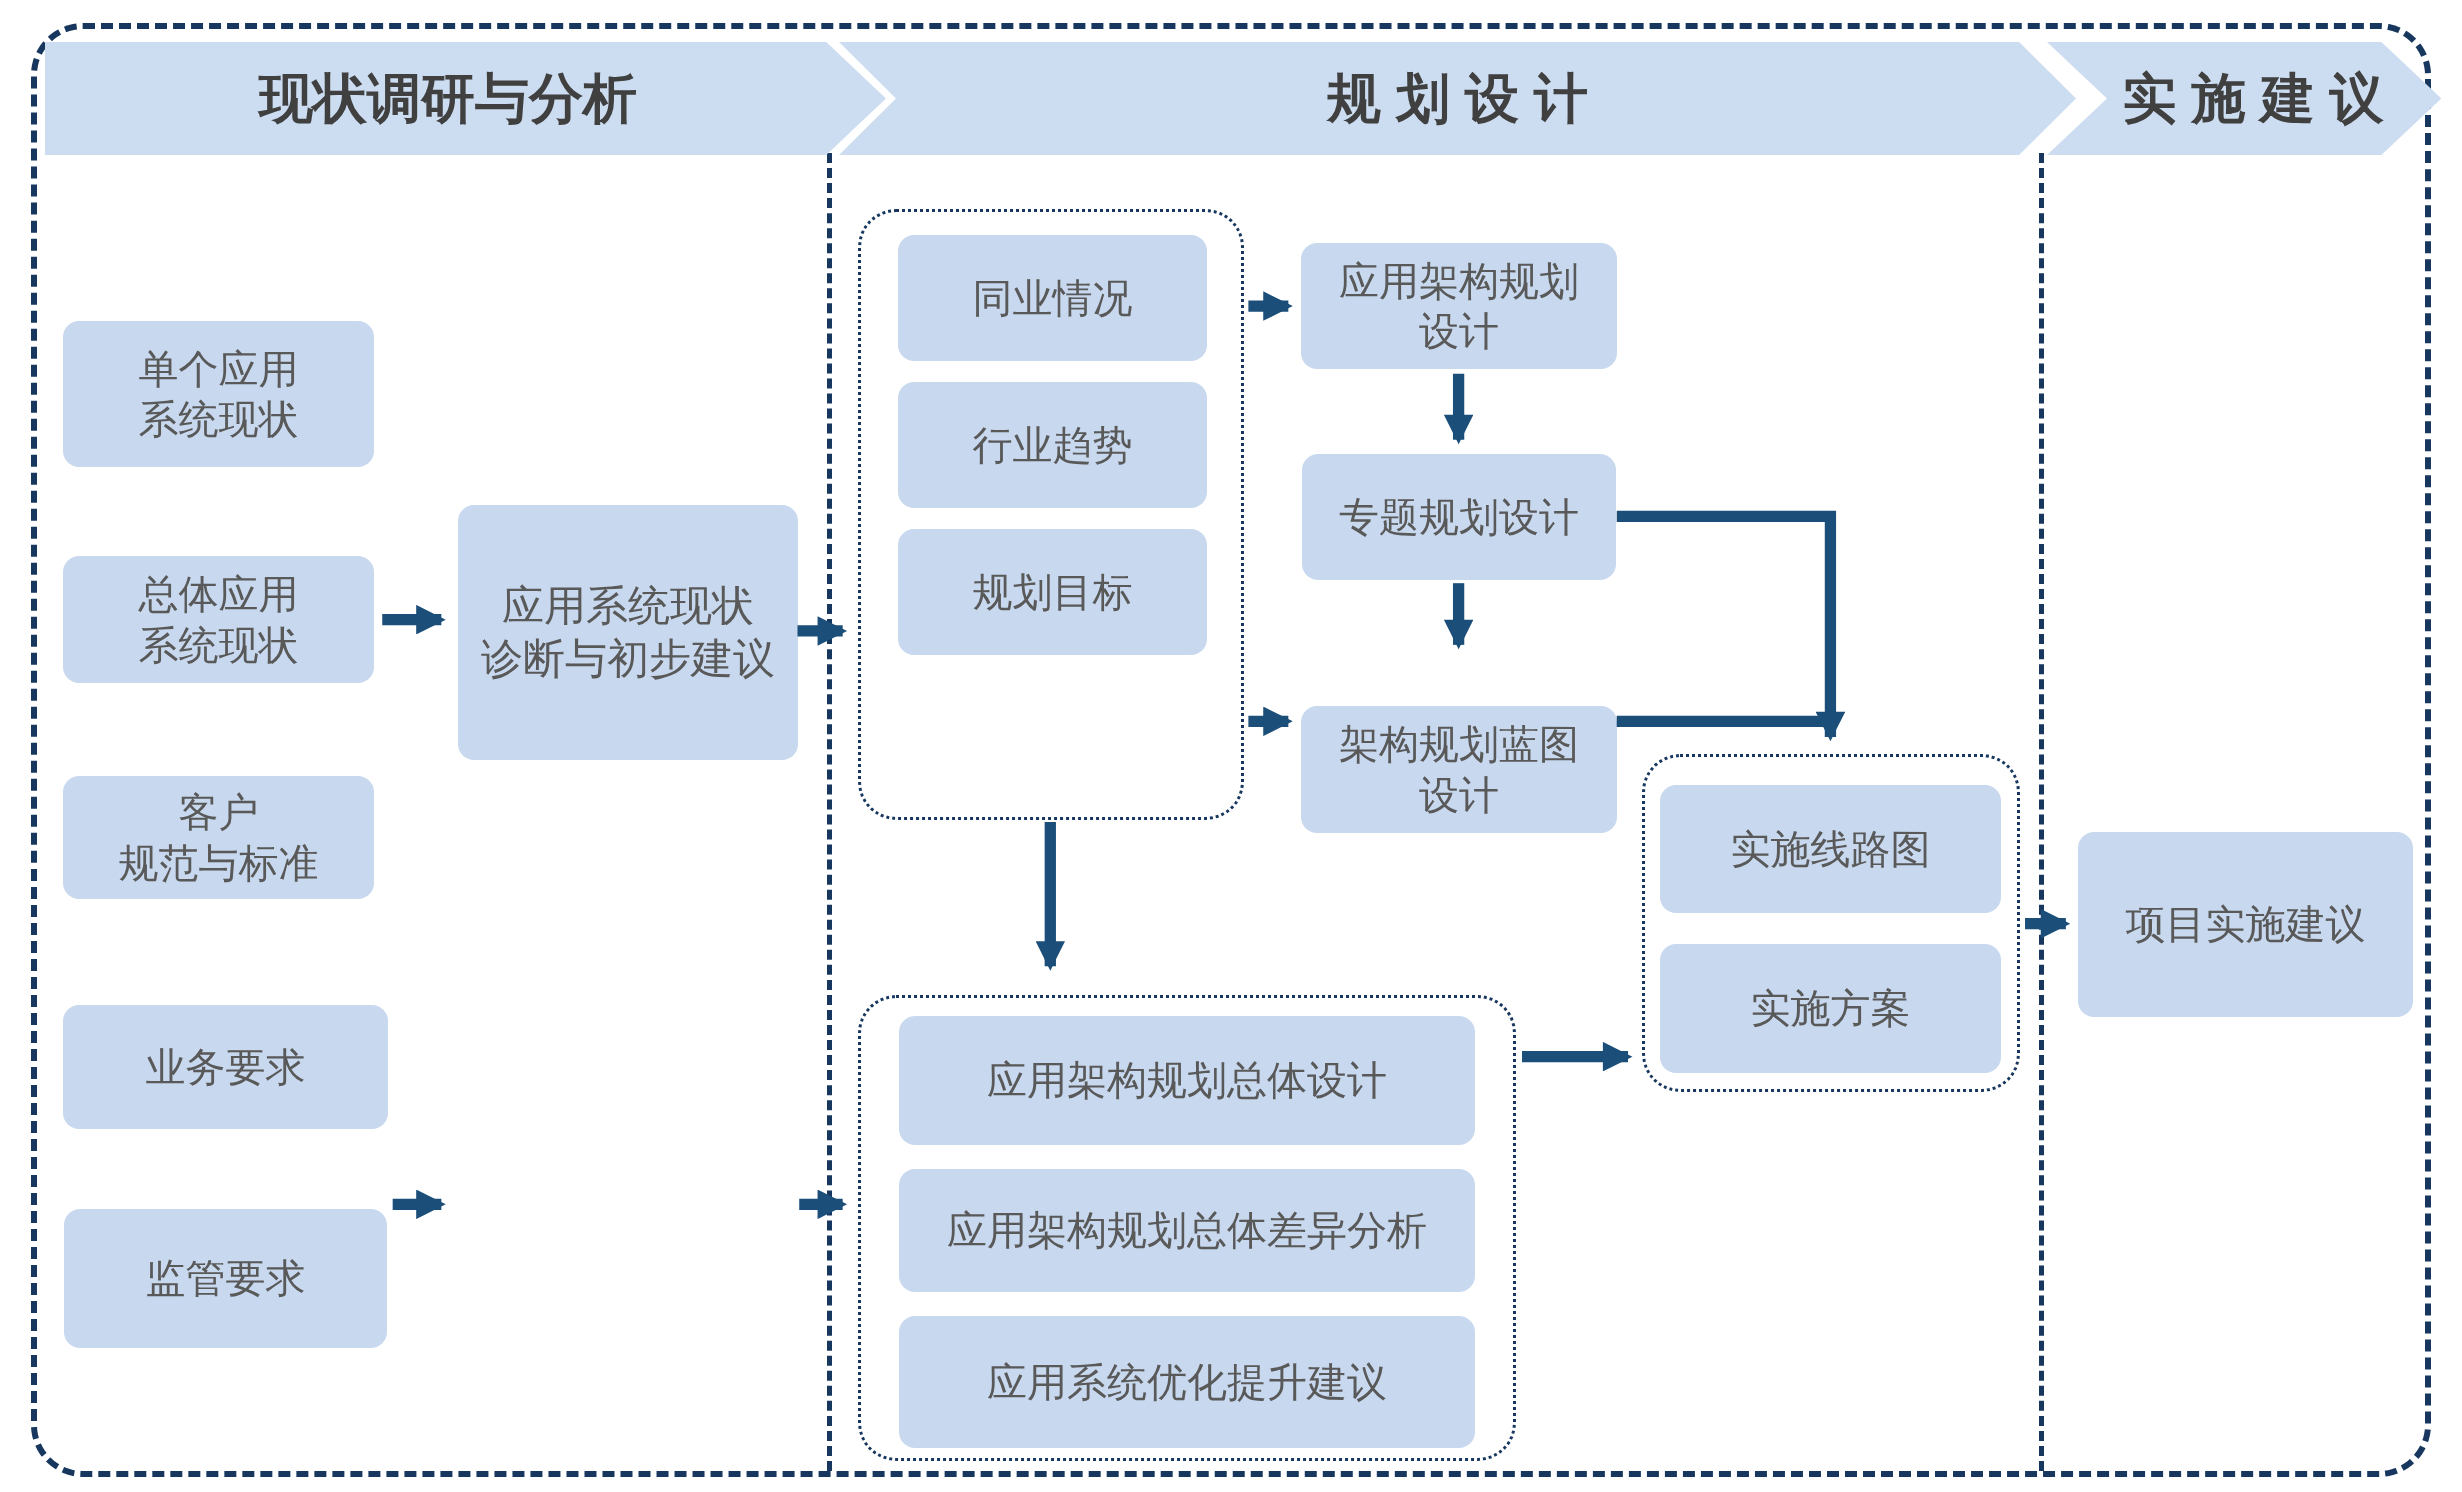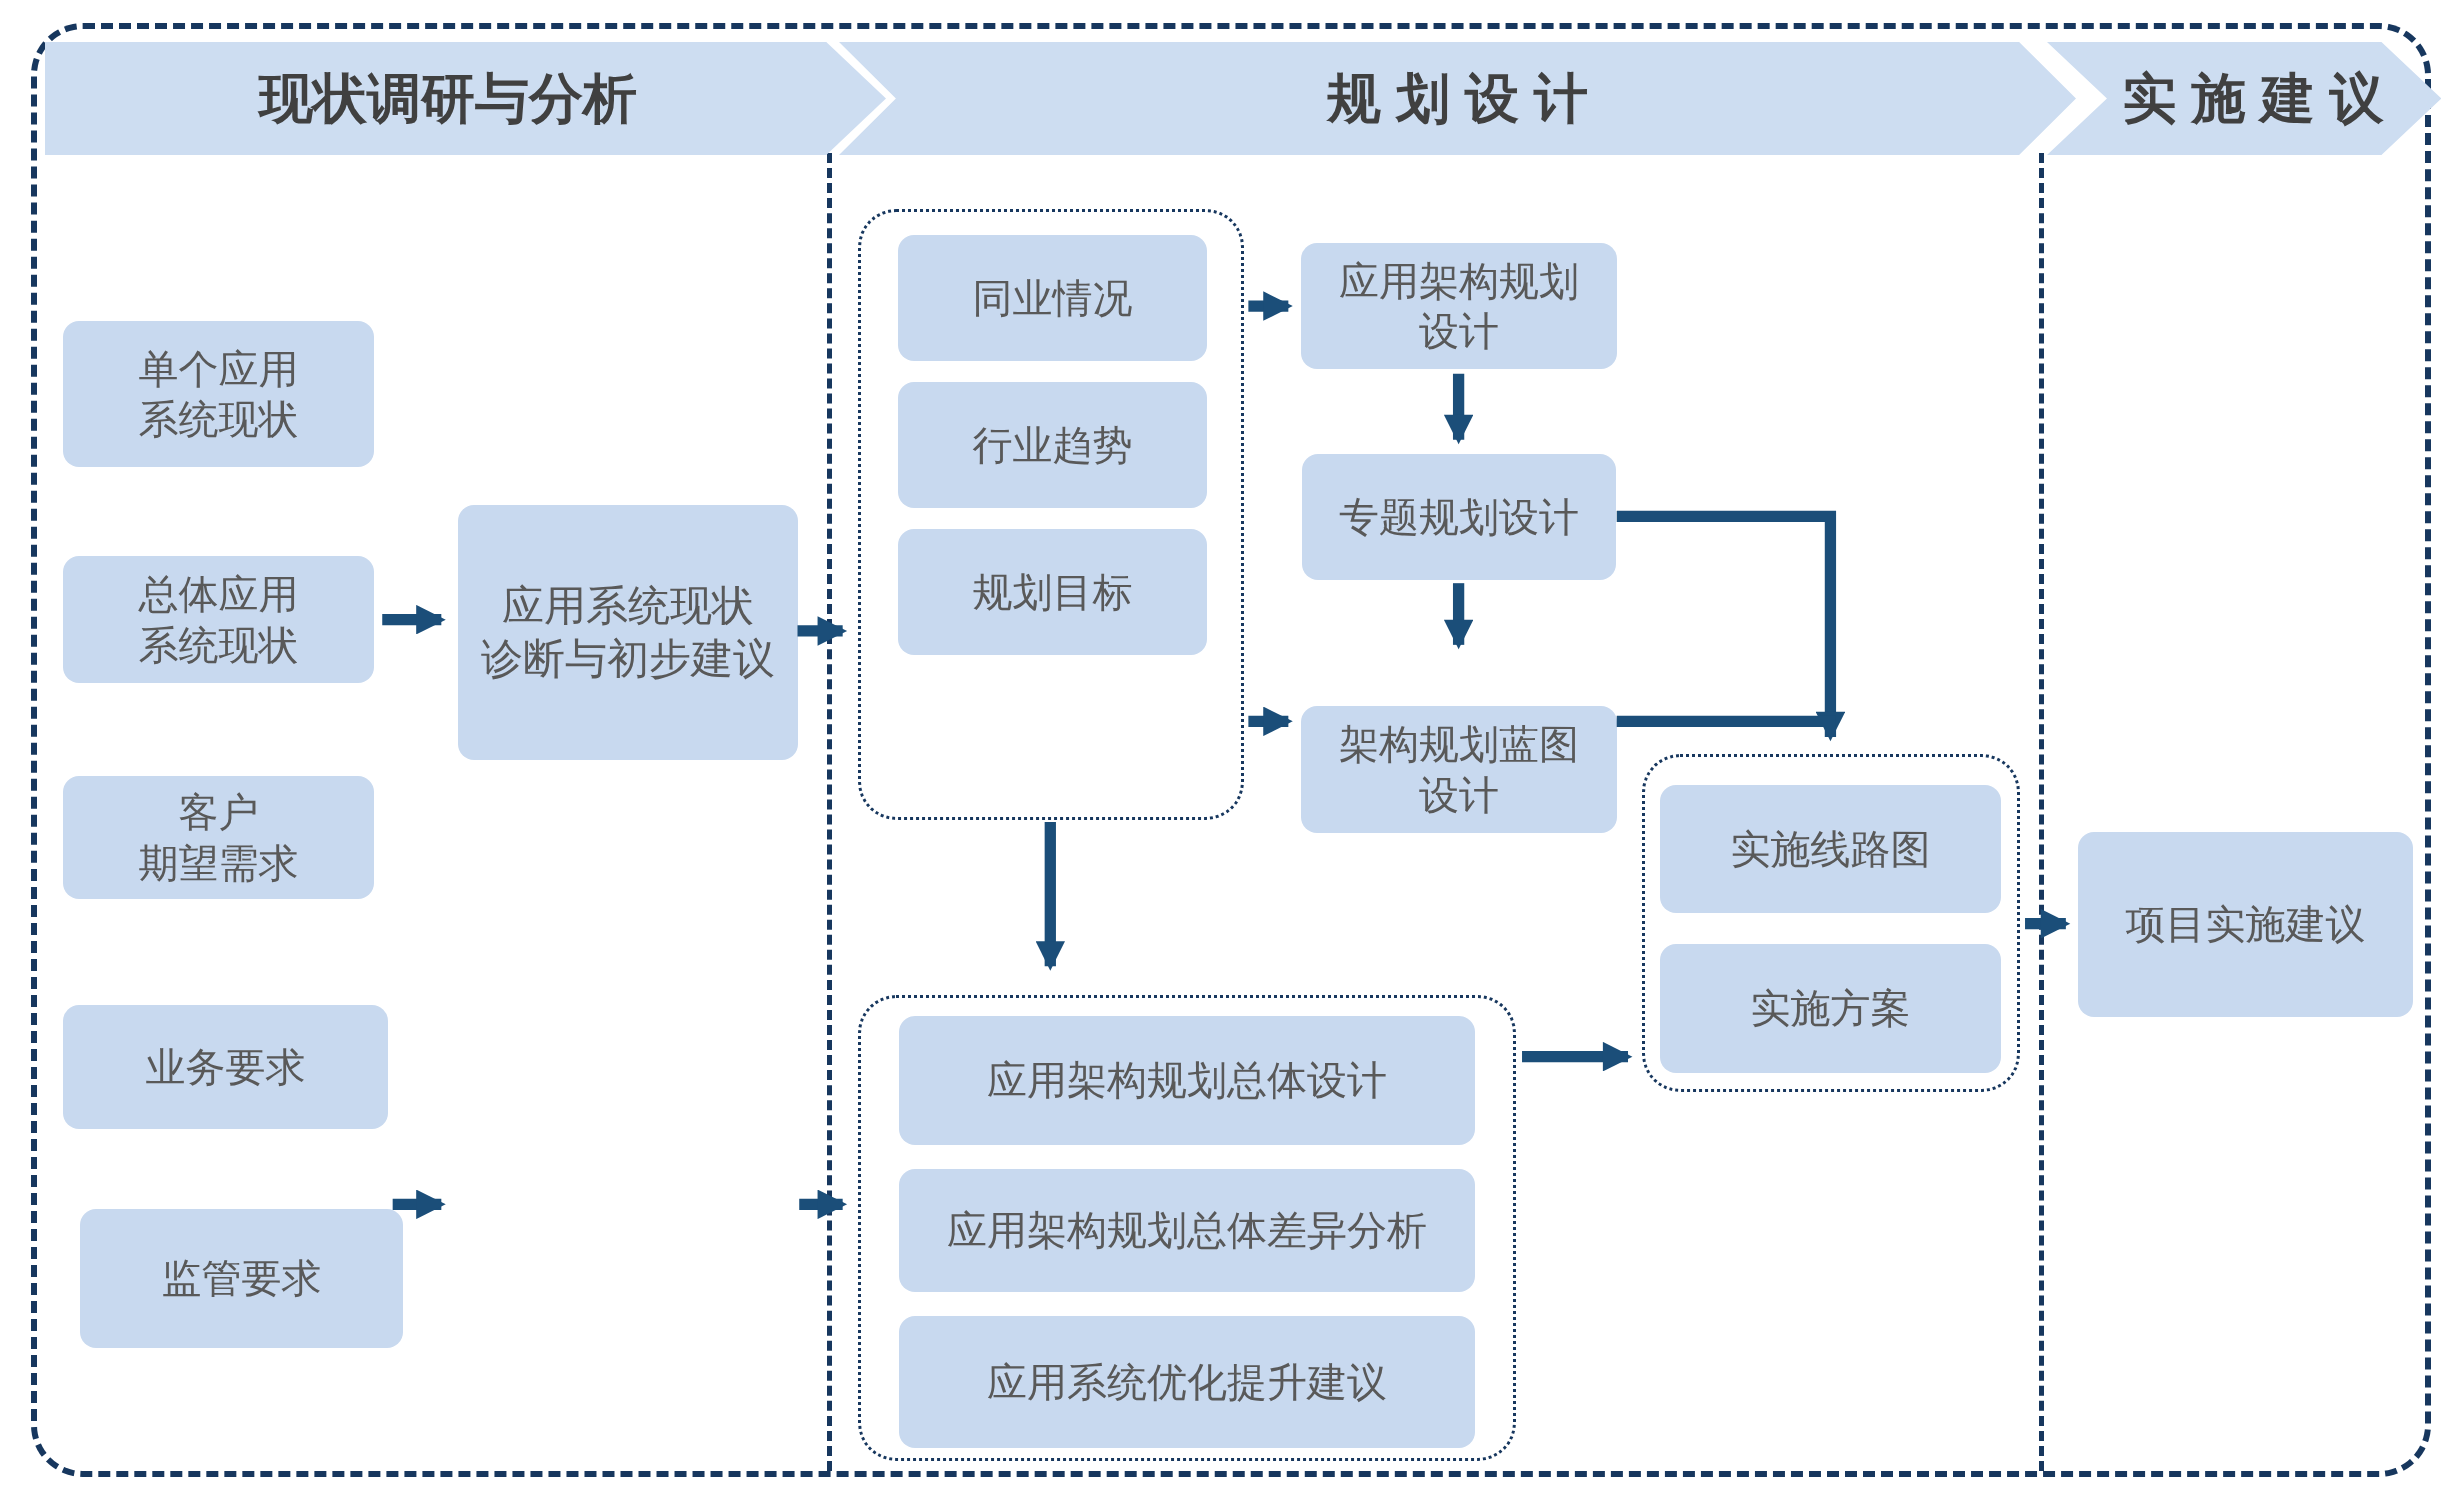--- a/index.html
+++ b/index.html
@@ -61,23 +61,23 @@
   <div class="banner" style="left:839px;width:1237px;
               clip-path:polygon(0 0,95.4% 0,100% 50%,95.4% 100%,0 100%,4.6% 50%);">规 划 设 计</div>
   <div class="banner" style="left:2047px;width:377px;padding-left:17.4px;
               clip-path:polygon(0 0,84.8% 0,100% 50%,84.8% 100%,0 100%,15.2% 50%);">实 施 建 议</div>
 
   <div class="box" style="left:63px;top:321px;width:311px;height:146px;">单个应用
 系统现状</div>
   <div class="box" style="left:63px;top:556px;width:311px;height:127px;">总体应用
 系统现状</div>
   <div class="box" style="left:63px;top:776px;width:311px;height:123px;">客户
-期望需求</div>
+规范与标准</div>
   <div class="box" style="left:63px;top:1005px;width:325px;height:124px;">业务要求</div>
-  <div class="box" style="left:64px;top:1209px;width:323px;height:139px;margin-left:16px;">监管要求</div>
+  <div class="box" style="left:64px;top:1209px;width:323px;height:139px;">监管要求</div>
 
   <div class="box" style="left:458px;top:505px;width:340px;height:255px;font-size:42px;">应用系统现状
 诊断与初步建议</div>
 
   <div class="group" style="left:858px;top:209px;width:386px;height:611px;"></div>
   <div class="box" style="left:898px;top:235px;width:309px;height:126px;">同业情况</div>
   <div class="box" style="left:898px;top:382px;width:309px;height:126px;">行业趋势</div>
   <div class="box" style="left:898px;top:529px;width:309px;height:126px;">规划目标</div>
 
   <div class="box" style="left:1301px;top:243px;width:316px;height:126px;">应用架构规划

